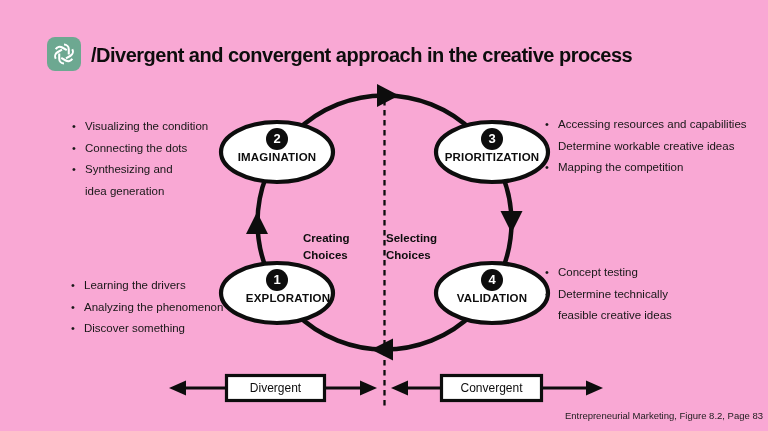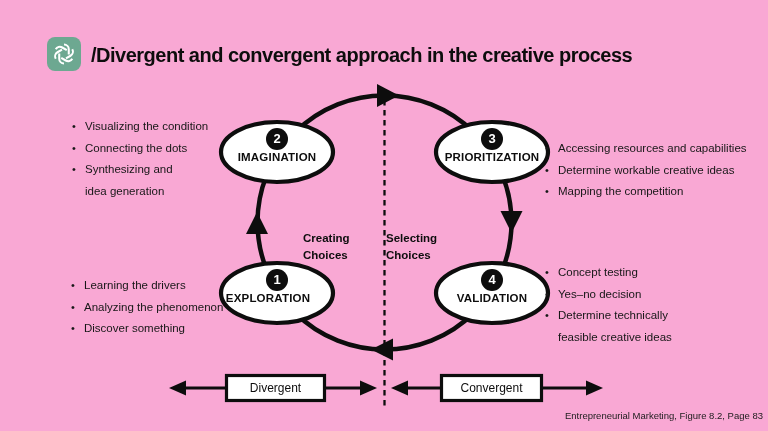--- a/index.html
+++ b/index.html
@@ -156,47 +156,46 @@
     <rect x="441.5" y="375.5" width="100" height="25" fill="#fff" stroke="#0d0d0d" stroke-width="3.2"></rect>
   </svg>
 
   <div class="badge" style="left:266px; top:128px;">2</div>
   <div class="node-label" style="left:207px; top:151px;">IMAGINATION</div>
 
   <div class="badge" style="left:481px; top:128px;">3</div>
   <div class="node-label" style="left:422px; top:151px;">PRIORITIZATION</div>
 
   <div class="badge" style="left:266px; top:269px;">1</div>
-  <div class="node-label" style="left:198px; top:292px;">EXPLORATION</div>
+  <div class="node-label" style="left:218px; top:292px;">EXPLORATION</div>
 
   <div class="badge" style="left:481px; top:269px;">4</div>
   <div class="node-label" style="left:422px; top:292px;">VALIDATION</div>
 
   <ul class="notes" style="left:72px; top:116px; width:200px;">
     <li>Visualizing the condition</li>
     <li>Connecting the dots</li>
     <li>Synthesizing and
 idea generation</li>
   </ul>
 
-  <ul class="notes" style="left:545px; top:138px; width:222px;">
+  <ul class="notes" style="left:545px; top:114px; width:222px;">
     <li>Accessing resources and capabilities</li>
     <li>Determine workable creative ideas</li>
     <li>Mapping the competition</li>
   </ul>
 
   <ul class="notes" style="left:71px; top:275px; width:210px;">
     <li>Learning the drivers</li>
     <li>Analyzing the phenomenon</li>
     <li>Discover something</li>
   </ul>
 
   <ul class="notes" style="left:545px; top:262px; width:210px;">
     <li>Concept testing</li>
-    <li>Yes–no decision</li>
     <li>Determine technically
 feasible creative ideas</li>
   </ul>
 
   <div class="center-label" style="left:303px;">Creating Choices</div>
   <div class="center-label" style="left:386px;">Selecting Choices</div>
 
   <div class="axis-label" style="left:227px; width:97px;">Divergent</div>
   <div class="axis-label" style="left:442px; width:99px;">Convergent</div>
 

